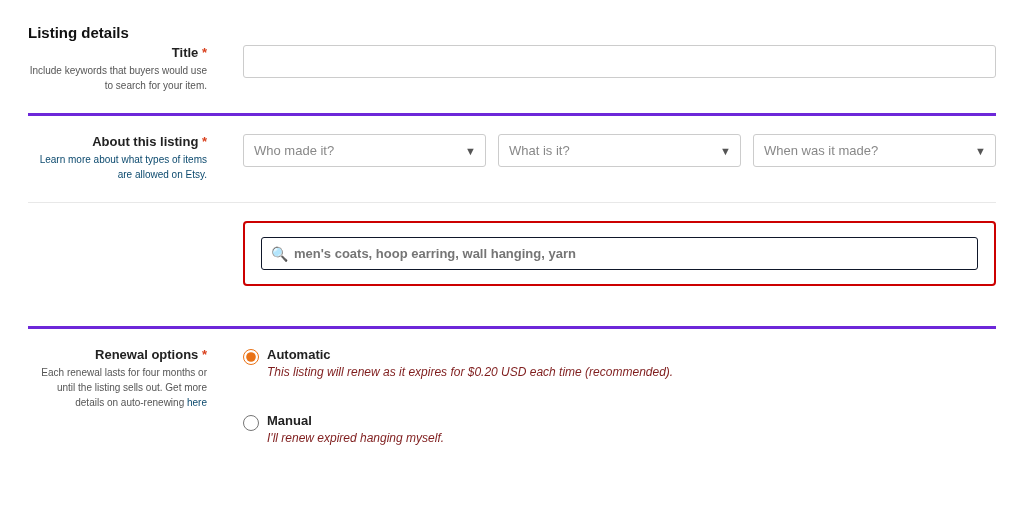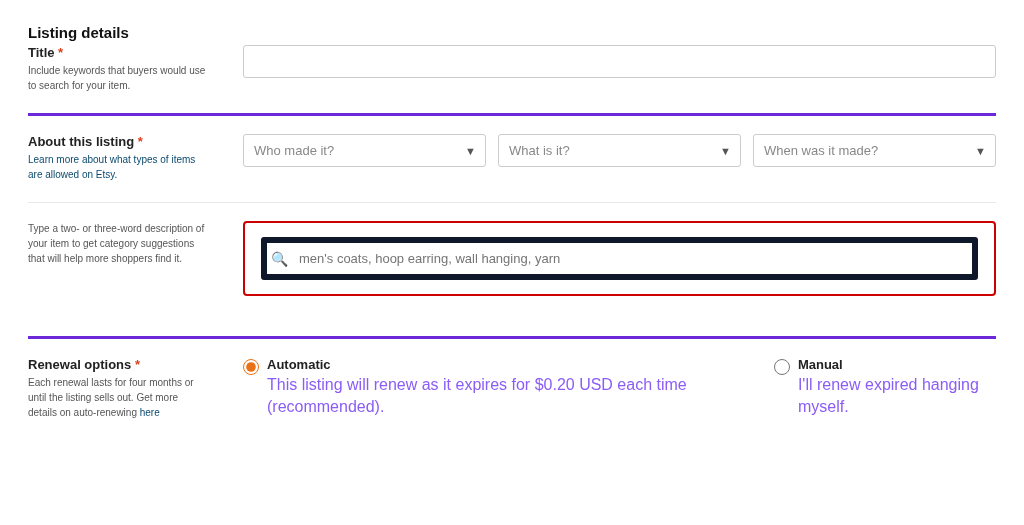--- a/index.html
+++ b/index.html
@@ -50,20 +50,21 @@
 
     .form-row:first-of-type {
       border-top: none;
       padding-top: 0;
     }
 
     .field-label-col {
       width: 195px;
       min-width: 195px;
       padding-right: 16px;
+      text-align: right;
     }
 
     .field-label {
       font-size: 13px;
       font-weight: 700;
       color: #222;
       margin-bottom: 3px;
     }
 
     .field-label .required {
@@ -151,31 +152,33 @@
       left: 10px;
       top: 50%;
       transform: translateY(-50%);
       color: #888;
       font-size: 14px;
     }
 
     .category-input {
       width: 100%;
       padding: 8px 10px 8px 32px;
-      border: 6px solid #0f172a;
+      border: 1px solid #0f172a;
       border-radius: 3px;
       font-size: 13px;
       color: #aaa;
       outline: none;
+      font-weight: bold;
     }
 
     
     .radio-group {
       display: flex;
-      gap: 48px;
+      gap: 32px;
+      flex-direction: column;
     }
 
     .radio-option {
       display: flex;
       align-items: flex-start;
       gap: 8px;
       cursor: pointer;
     }
 
     .radio-input {
@@ -188,23 +191,24 @@
     }
 
     .radio-label {
       font-size: 13px;
       font-weight: 600;
       color: #222;
       margin-bottom: 2px;
     }
 
     .radio-desc {
-      font-size: 16px;
-      color: #8b5cf6;
+      font-size: 12px;
+      color: #7f1d1d;
       line-height: 1.4;
+      font-style: italic;
     }
 
     
     .category-row {
       display: flex;
       align-items: flex-start;
       margin-bottom: 20px;
       border-top: 1px solid #e8e8e8;
       padding-top: 18px;
     }
@@ -256,21 +260,20 @@
               <option value="">When was it made?</option>
             </select>
             <span class="select-arrow">▼</span>
           </div>
         </div>
       </div>
     </div>
 
     <div class="category-row">
       <div class="field-label-col">
-        <div class="field-hint">Type a two- or three-word description of your item to get category suggestions that will help more shoppers find it.</div>
       </div>
       <div class="field-control-col">
         <div class="category-section">
           <div class="category-search-wrapper">
             <span class="category-search-icon">🔍</span>
             <input type="text" class="category-input" placeholder="men's coats, hoop earring, wall hanging, yarn" style="">
           </div>
         </div>
       </div>
     </div>

